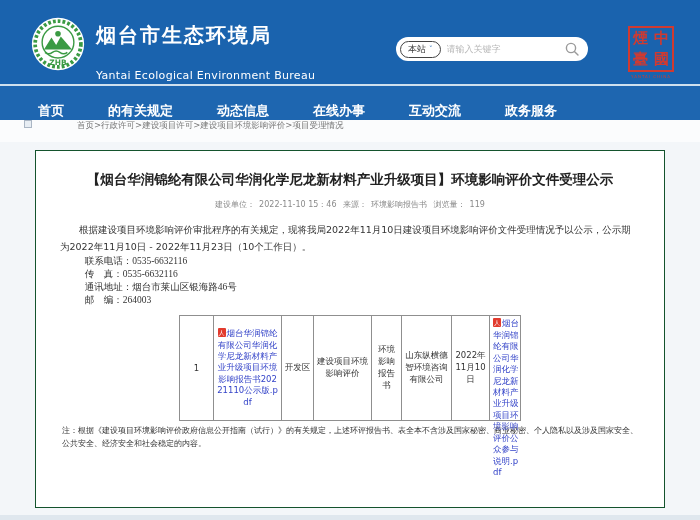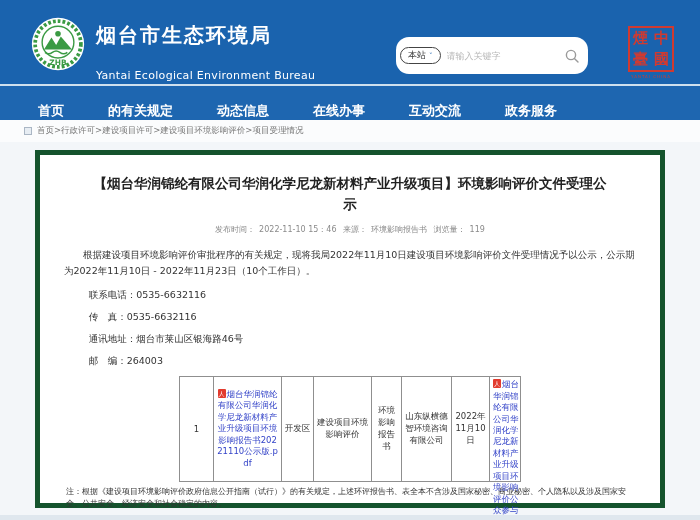--- a/index.html
+++ b/index.html
@@ -6,52 +6,52 @@
   html,body { width:700px; height:520px; overflow:hidden; background:#f3f6f9;
     font-family:"DejaVu Sans","Liberation Sans",sans-serif; }
 
   
   .header { position:relative; height:86px; background:#1a63ae; border-bottom:2px solid #cfe0ee; }
   .logo { position:absolute; left:30px; top:16px; width:56px; height:56px; }
   .site-names { position:absolute; left:96px; top:22px; color:#fff; }
   .site-title { font-size:20px; font-weight:bold; letter-spacing:2px; }
   .site-subtitle { font-size:11px; margin-top:20px; letter-spacing:.3px; }
 
-  .search-pill { position:absolute; left:396px; top:37px; width:192px; height:37px;
+  .search-pill { position:absolute; left:396px; top:37px; width:192px; height:24px;
     background:#fff; border-radius:13px; display:flex; align-items:center; padding:0 8px 0 4px; }
   .scope { display:flex; align-items:center; gap:3px; border:1px solid #444; border-radius:10px;
     padding:1px 7px; font-size:9px; color:#333; cursor:pointer; white-space:nowrap; }
   .scope .chev { font-size:7px; color:#1a63ae; }
   .search-input { flex:1; border:none; outline:none; font-size:9px; color:#333; margin-left:6px; min-width:0; }
   .search-input::placeholder { color:#b9b9b9; }
   .search-btn { width:16px; height:16px; cursor:pointer; flex:none; }
 
   .seal { position:absolute; left:628px; top:26px; width:46px; text-align:center; color:#cf3a31; }
   .seal-box { width:46px; height:46px; border:2px solid #cf3a31; display:grid;
     grid-template-columns:1fr 1fr; grid-template-rows:1fr 1fr; font-size:15px; font-weight:bold;
     line-height:21px; }
   .seal-caption { font-size:4px; margin-top:2px; letter-spacing:1px; }
 
   
   .nav { height:34px; background:#1e66b0; display:flex; align-items:flex-end; padding-left:38px; gap:44px; }
   .nav-item { color:#fff; font-size:13px; font-weight:bold; cursor:pointer; white-space:nowrap; }
 
   
-  .crumbbar { height:22px; background:#fbfcfd; display:flex; align-items:center; padding-left:24px;
-    font-size:8.5px; color:#777; }
+  .crumbbar { height:22px; background:#fbfcfd; display:flex; align-items:flex-start; padding-left:24px;
+    font-size:8.5px; color:#777;gap:40px; }
   .crumb-icon { display:inline-block; width:8px; height:8px; border:1px solid #aab6c4; background:#e7edf3;
     margin-right:5px; }
 
   
-  .panel { margin:8px 35px 0; background:#fff; border:5px solid #14532d; height:358px; padding:18px 24px 0; position:relative; }
+  .panel { margin:8px 35px 0; background:#fff; border:1px solid #14532d; height:358px; padding:18px 24px 0; position:relative; }
   .art-title { text-align:center; font-size:13.5px; font-weight:bold; color:#222; line-height:1.55; padding:0 26px; }
   .art-meta { text-align:center; font-size:8px; color:#8a8a8a; margin-top:9px; }
   .art-meta span { margin:0 2px; }
   .art-para { font-size:9.5px; color:#333; line-height:1.75; text-indent:2em; margin-top:12px; }
-  .contact-line { font-size:9.5px; color:#333; margin-top:9px; padding-left:2.6em; }
+  .contact-line { font-size:9.5px; color:#333; margin-top:0; padding-left:2.6em;font-family:Liberation Serif, serif; }
 
   
   table.acc { border-collapse:collapse; margin:8px auto 0; table-layout:fixed; }
   table.acc th, table.acc td { border:1px solid #8f8f8f; font-size:8.5px; color:#333;
     text-align:center; vertical-align:middle; padding:2px; word-break:break-all; }
   table.acc th { font-weight:normal; height:36px; line-height:1.3; }
   .c0{width:34px}.c1{width:68px}.c2{width:32px}.c3{width:58px}.c4{width:30px}.c5{width:50px}.c6{width:38px}.c7{width:31px}
   td.tall { height:104px; }
   a.filelink { color:#3343c8; text-decoration:none; font-size:8.5px; line-height:1.35; word-break:break-all; }
   .pdficon { display:inline-block; width:8px; height:9px; background:#e23b2e; color:#fff; font-size:6px;
@@ -116,21 +116,21 @@
 
 <div class="crumbbar">
   <span class="crumb-icon"></span>
   <span>首页&gt;行政许可&gt;建设项目许可&gt;建设项目环境影响评价&gt;项目受理情况</span>
 </div>
 
 <div class="panel">
   <div class="art-title">【烟台华润锦纶有限公司华润化学尼龙新材料产业升级项目】环境影响评价文件受理公示</div>
 
   <div class="art-meta">
-    <span>发布时间：</span><span>2022-11-10 15：46</span>
+    <span>建设单位：</span><span>2022-11-10 15：46</span>
     <span>来源：</span><span>环境影响报告书</span>
     <span>浏览量：</span><span>119</span>
   </div>
 
   <div class="art-para">根据建设项目环境影响评价审批程序的有关规定，现将我局2022年11月10日建设项目环境影响评价文件受理情况予以公示，公示期为2022年11月10日 - 2022年11月23日（10个工作日）。</div>
 
   <div class="contact-line">联系电话：0535-6632116</div>
   <div class="contact-line">传　真：0535-6632116</div>
   <div class="contact-line">通讯地址：烟台市莱山区银海路46号</div>
   <div class="contact-line">邮　编：264003</div>

